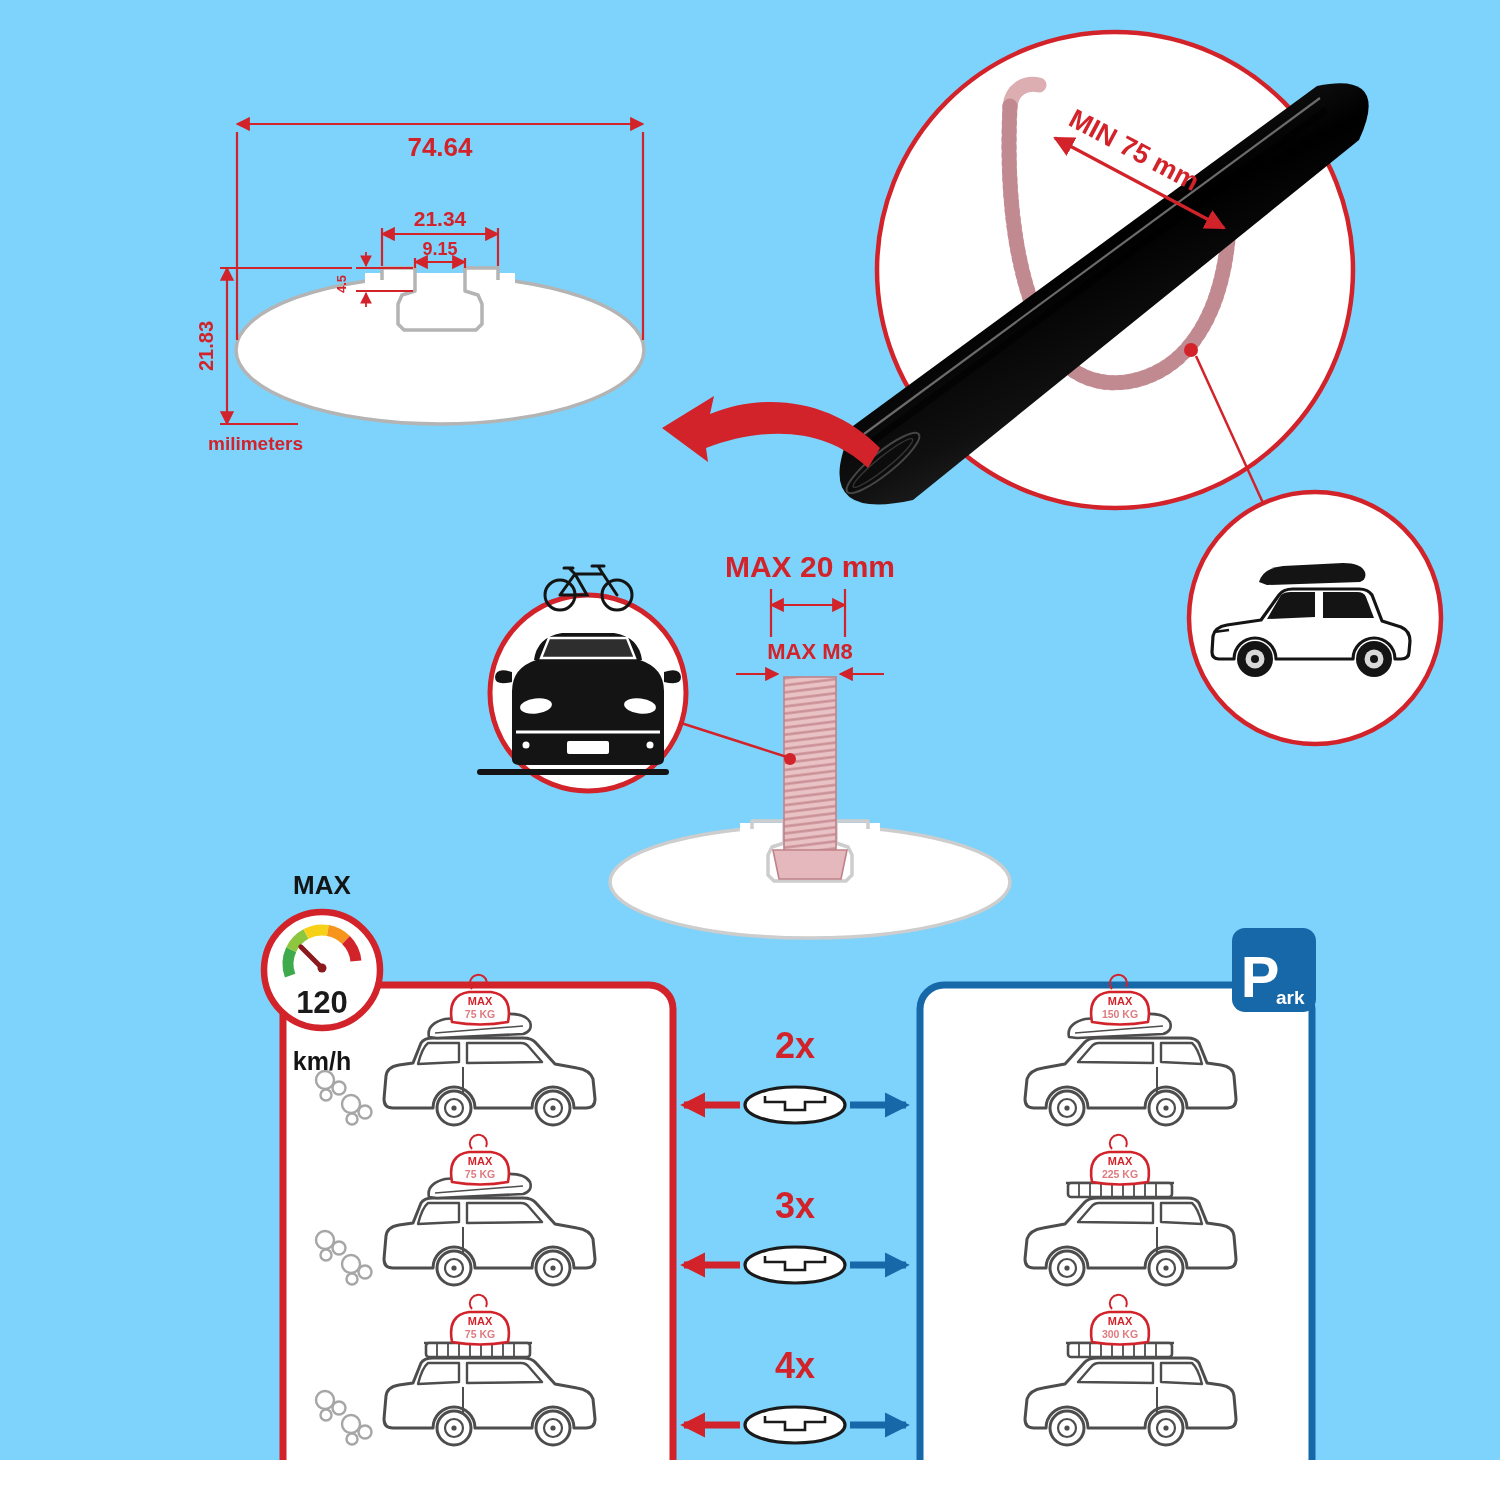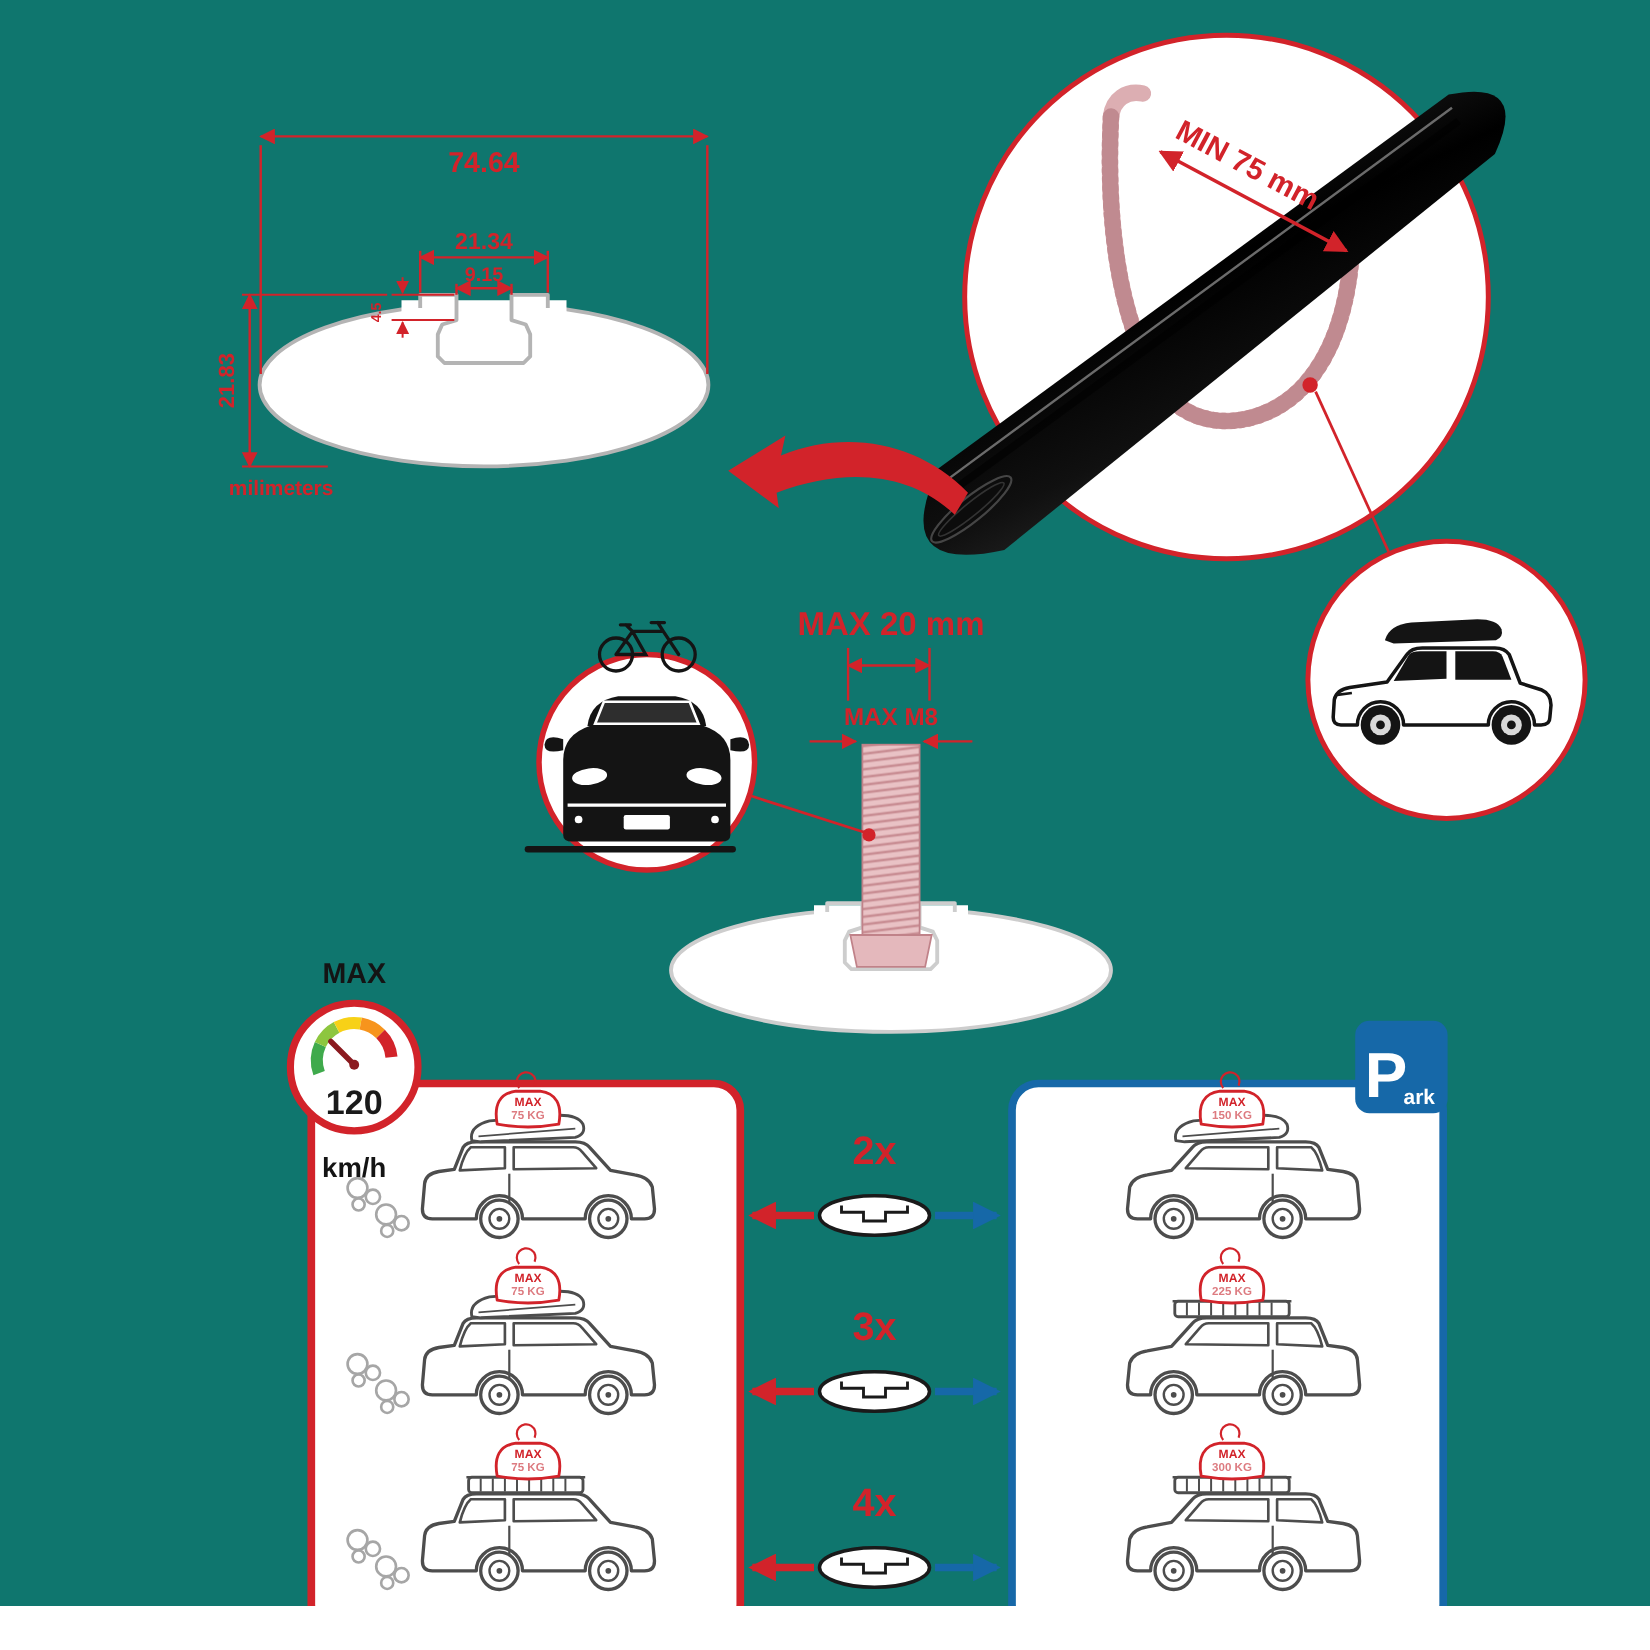--- a/index.html
+++ b/index.html
@@ -1,16 +1,16 @@
 <!DOCTYPE html>
 <html><head>
 <meta charset="utf-8">
 <style>
   html,body{margin:0;padding:0;background:#fff;}
-  .canvas{position:relative;width:1500px;height:1460px;background:#0f766e;overflow:hidden;
+  .canvas{position:relative;width:1500px;height:1460px;background:#7dd3fc;overflow:hidden;
           font-family:"Liberation Sans",sans-serif;}
   .abs{position:absolute;}
   svg{overflow:visible;display:block;}
   text{font-family:"Liberation Sans",sans-serif;}
 </style>
 </head>
 <body>
 
 <div class="canvas">
 

